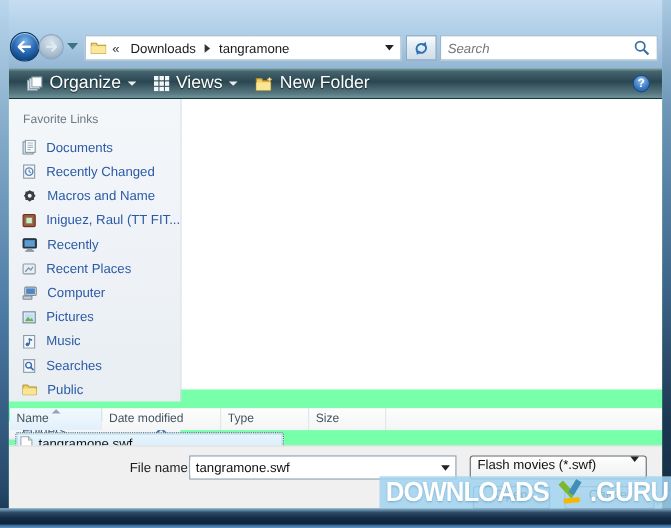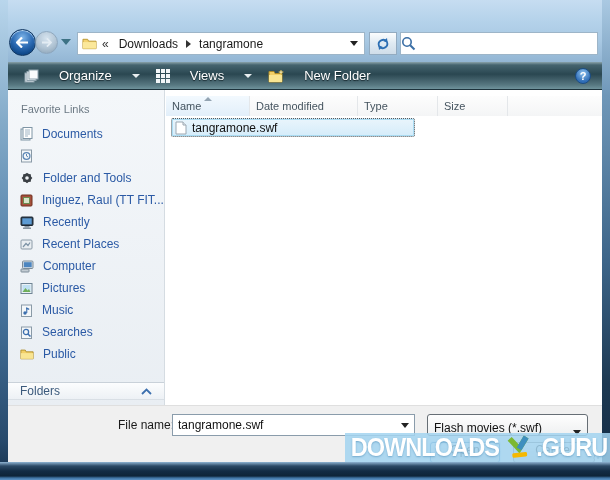--- a/index.html
+++ b/index.html
@@ -50,29 +50,29 @@
   .searchbox{ position:absolute; left:392px; top:10px; width:198px; height:23px; background:#fff;
     border:1px solid #9db5c8; display:flex; align-items:center; }
   .searchbox input{ flex:1; border:none; outline:none; font-family:"Liberation Sans",sans-serif;
     font-size:12px; font-style:italic; color:#7a7a7a; padding:0 6px; background:transparent; }
   .search-glass{ width:15px; height:15px; margin-right:6px; }
 
   
   .toolbar{ position:absolute; top:62px; left:8px; right:8px; height:28px; display:flex; align-items:center;
     background:linear-gradient(180deg,#8aa3ab 0,#45646f 3px,#2a4751 45%,#36535d 55%,#577881 85%,#6f939c);
     border-bottom:1px solid #1d333c; padding-left:8px; }
-  .tb-item{ display:flex; align-items:center; gap:20px; color:#fff; font-size:13px; padding:4px 8px; cursor:pointer;
+  .tb-item{ display:flex; align-items:center; gap:6px; color:#fff; font-size:16px; padding:4px 8px; cursor:pointer;
     text-shadow:0 1px 1px #15262c; }
   .tb-caret{ width:0; height:0; border-left:4px solid transparent; border-right:4px solid transparent; border-top:4px solid #e8eef0; }
   .tb-help{ position:absolute; right:11px; top:6px; width:16px; height:16px; border-radius:50%;
     background:radial-gradient(circle at 50% 30%,#8ec2ee,#2f6db6 70%); border:1px solid #1b4d85;
     color:#fff; font-size:11px; font-weight:bold; display:flex; align-items:center; justify-content:center; cursor:pointer; }
 
   
-  .main{ position:absolute; top:90px; left:8px; right:8px; height:315px; display:flex; background:#fff; }
+  .main{ position:absolute; top:90px; left:8px; right:8px; height:264px; display:flex; background:#fff;flex-direction:column; }
   .sidebar{ width:157px; background:linear-gradient(180deg,#f4f7fa,#e9eef3); border-right:1px solid #d5dce2; position:relative; }
   .side-header{ font-size:11px; color:#6d7a85; margin:13px 0 8px 13px; }
   .side-item{ display:flex; align-items:center; height:22px; padding-left:12px; gap:9px; cursor:pointer; }
   .side-item span.lbl{ font-size:12px; color:#2b5aa5; white-space:nowrap; overflow:hidden; }
   .side-item svg{ flex:0 0 auto; }
   .folders-bar{ position:absolute; left:0; right:0; top:292px; height:18px;
     background:linear-gradient(180deg,#fcfdfe,#edf1f5); border-top:1px solid #c9d1d9; border-bottom:1px solid #d9dfe5;
     display:flex; align-items:center; justify-content:space-between; padding:0 12px; cursor:pointer; }
   .folders-bar .lbl{ font-size:12px; color:#3c5a7c; }
 
@@ -89,21 +89,21 @@
     box-shadow:inset 0 0 0 1px #aadcf3; border-radius:2px; padding-left:3px; cursor:pointer; }
 
   
   .footer{ position:absolute; top:405px; left:8px; right:8px; height:57px; background:#f0f0f0; border-top:1px solid #dfdfdf; }
   .fn-label{ position:absolute; left:96px; top:12px; width:70px; text-align:right; font-size:12px; color:#1a1a1a; }
   .fn-combo{ position:absolute; left:164px; top:8px; width:243px; height:22px; background:#fff; border:1px solid #8a9cab;
     display:flex; align-items:center; }
   .fn-combo input{ flex:1; border:none; outline:none; font-family:"Liberation Sans",sans-serif; font-size:12px; color:#111; padding-left:5px; }
   .combo-arrow{ width:19px; height:100%; display:flex; align-items:center; justify-content:center; cursor:pointer; }
   .ft-select{ position:absolute; left:419px; top:8px; width:161px; height:22px; border:1px solid #666e75; border-radius:3px;
-    background:linear-gradient(180deg,#fefefe,#eef0f1); display:flex; align-items:flex-end; justify-content:space-between;
+    background:linear-gradient(180deg,#fefefe,#eef0f1); display:flex; align-items:flex-start; justify-content:space-between;
     font-size:12px; color:#111; padding:0 6px; cursor:pointer; }
   .btn{ position:absolute; top:36px; height:21px; border:1px solid #707070; border-radius:3px; font-size:12px; color:#111;
     background:linear-gradient(180deg,#f6f6f6,#e2e2e2 50%,#d5d5d5); display:flex; justify-content:center; cursor:pointer; }
   .btn-open{ left:422px; width:70px; border-color:#3c7fb1; box-shadow:0 0 2px #7ab8e0; }
   .btn-cancel{ left:505px; width:82px; }
   .resize-grip{ position:absolute; right:3px; bottom:3px; width:10px; height:10px; }
   .resize-grip i{ position:absolute; width:2px; height:2px; background:#9aa7b0; }
   .resize-grip i:nth-child(1){ right:0; bottom:0; } .resize-grip i:nth-child(2){ right:4px; bottom:0; }
   .resize-grip i:nth-child(3){ right:0; bottom:4px; }
 
@@ -149,20 +149,21 @@
     <div class="refresh-btn">
       <svg width="14" height="14" viewBox="0 0 14 14">
         <path d="M3 9 a4.5 4.5 0 0 1 8-4" stroke="#2c6fb3" stroke-width="1.8" fill="none"></path>
         <path d="M11 1 L11.6 5.4 L7.4 4.2 Z" fill="#2c6fb3"></path>
         <path d="M11 5 a4.5 4.5 0 0 1 -8 4" stroke="#2c6fb3" stroke-width="1.8" fill="none"></path>
         <path d="M3 13 L2.4 8.6 L6.6 9.8 Z" fill="#2c6fb3"></path>
       </svg>
     </div>
 
     <div class="searchbox">
+      <input type="text" placeholder="Search" style="">
       <svg class="search-glass" viewBox="0 0 15 15">
         <circle cx="6" cy="6" r="4.2" fill="none" stroke="#3a6ea5" stroke-width="1.6"></circle>
         <path d="M9.2 9.2 L13.5 13.5" stroke="#3a6ea5" stroke-width="2"></path>
       </svg>
     </div>
   </div>
 
   <div class="toolbar">
     <div class="tb-item">
       <svg width="15" height="14" viewBox="0 0 15 14">
@@ -212,29 +213,30 @@
           <path d="M5 3h5M5 5h5M5 7h5M5 9h3" stroke="#9fb4c4" stroke-width="1"></path>
         </svg>
         <span class="lbl">Documents</span>
       </div>
       <div class="side-item">
         <svg width="13" height="14" viewBox="0 0 13 14">
           <rect x="1.5" y="1" width="10" height="12" fill="#f4f7f9" stroke="#8a9aa7"></rect>
           <circle cx="6.5" cy="7" r="3.4" fill="none" stroke="#5d87b5" stroke-width="1.3"></circle>
           <path d="M6.5 5 v2 l1.6 1" stroke="#5d87b5" stroke-width="1" fill="none"></path>
         </svg>
+        <span class="lbl">Recently Changed</span>
       </div>
       <div class="side-item">
         <svg width="14" height="14" viewBox="0 0 14 14">
           <rect x="3.2" y="3.2" width="7.6" height="7.6" fill="#3a3f44"></rect>
           <rect x="3.2" y="3.2" width="7.6" height="7.6" fill="#3a3f44" transform="rotate(45 7 7)"></rect>
           <circle cx="7" cy="7" r="4.4" fill="#3a3f44"></circle>
           <circle cx="7" cy="7" r="1.8" fill="#eef1f4"></circle>
         </svg>
-        <span class="lbl">Folder and Tools</span>
+        <span class="lbl">Macros and Name</span>
       </div>
       <div class="side-item">
         <svg width="13" height="13" viewBox="0 0 13 13">
           <rect x="1" y="1" width="11" height="11" rx="1" fill="#a5503c" stroke="#71301f"></rect>
           <rect x="3.5" y="3.5" width="6" height="6" fill="#d8e4c8" stroke="#6a8b4f"></rect>
         </svg>
         <span class="lbl">Iniguez, Raul (TT FIT...</span>
       </div>
       <div class="side-item">
         <svg width="14" height="13" viewBox="0 0 14 13">

